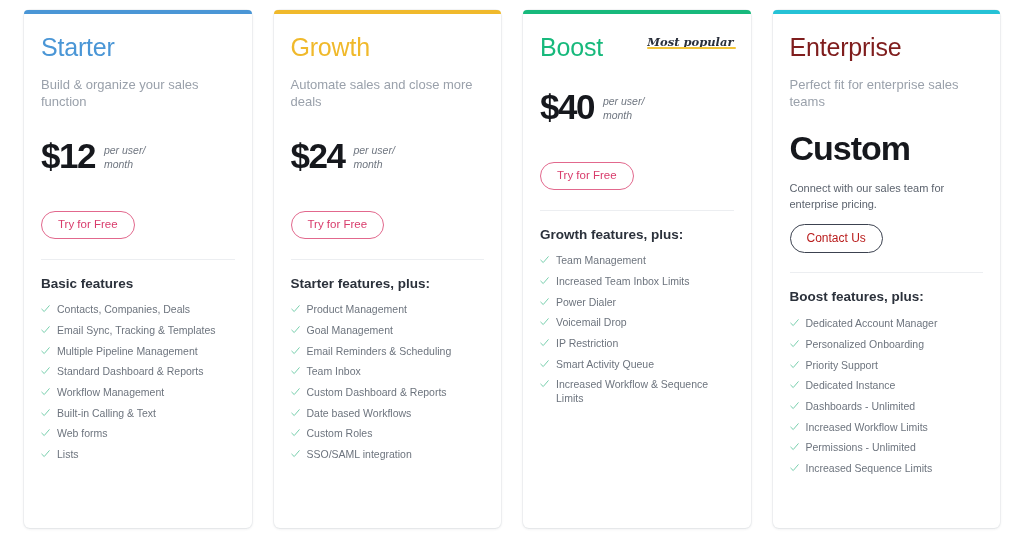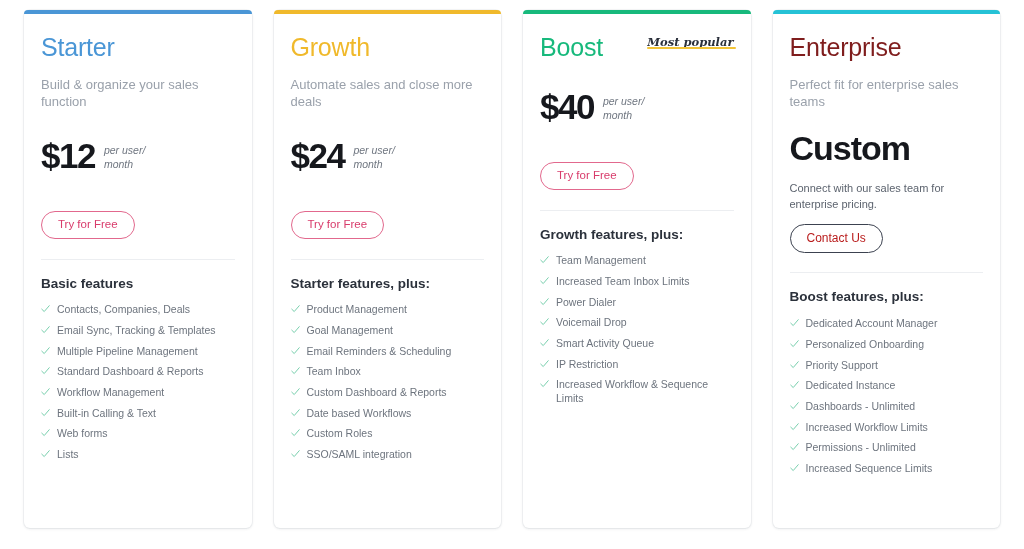--- a/index.html
+++ b/index.html
@@ -389,29 +389,29 @@
               </svg>
             </span>
             <span>Voicemail Drop</span>
           </li>
           <li class="feature-item">
             <span class="check-icon">
               <svg viewBox="0 0 12 12" width="9" height="12" aria-hidden="true">
                 <path d="M1 6.2 L4.3 9.4 L11 1.6" fill="none" stroke="#5cc59b" stroke-width="1.1" stroke-linecap="round" stroke-linejoin="round"></path>
               </svg>
             </span>
+            <span>IP Restriction</span>
+          </li>
+          <li class="feature-item">
+            <span class="check-icon">
+              <svg viewBox="0 0 12 12" width="9" height="12" aria-hidden="true">
+                <path d="M1 6.2 L4.3 9.4 L11 1.6" fill="none" stroke="#5cc59b" stroke-width="1.1" stroke-linecap="round" stroke-linejoin="round"></path>
+              </svg>
+            </span>
             <span>Smart Activity Queue</span>
-          </li>
-          <li class="feature-item">
-            <span class="check-icon">
-              <svg viewBox="0 0 12 12" width="9" height="12" aria-hidden="true">
-                <path d="M1 6.2 L4.3 9.4 L11 1.6" fill="none" stroke="#5cc59b" stroke-width="1.1" stroke-linecap="round" stroke-linejoin="round"></path>
-              </svg>
-            </span>
-            <span>IP Restriction</span>
           </li>
           <li class="feature-item">
             <span class="check-icon">
               <svg viewBox="0 0 12 12" width="9" height="12" aria-hidden="true">
                 <path d="M1 6.2 L4.3 9.4 L11 1.6" fill="none" stroke="#5cc59b" stroke-width="1.1" stroke-linecap="round" stroke-linejoin="round"></path>
               </svg>
             </span>
             <span>Increased Workflow &amp; Sequence Limits</span>
           </li>
         </ul>

